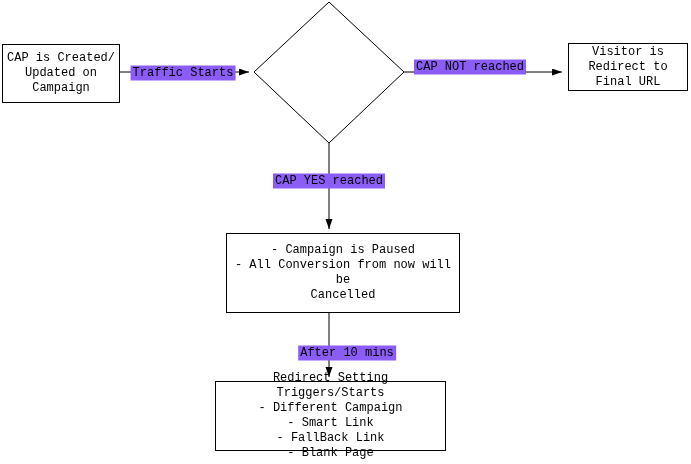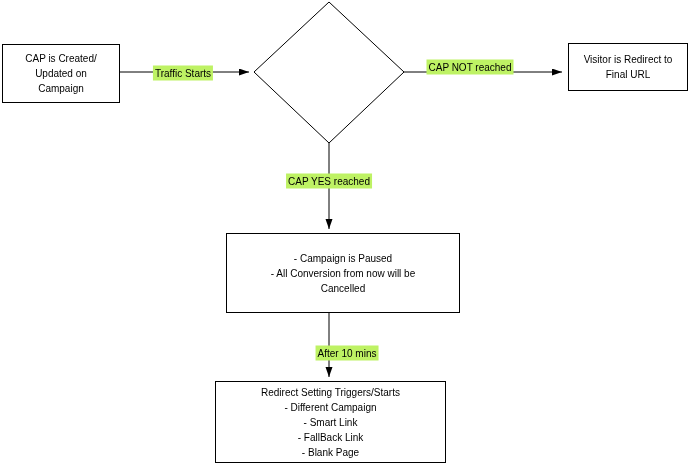--- a/index.html
+++ b/index.html
@@ -5,22 +5,22 @@
   html, body {
     margin: 0;
     padding: 0;
     background: #ffffff;
   }
   .canvas {
     position: relative;
     width: 691px;
     height: 464px;
     background: #ffffff;
-    font-family: Liberation Sans, sans-serif;
-    font-size: 10px;
+    font-family: Liberation Mono, monospace;
+    font-size: 12px;
     line-height: 15px;
     color: #000000;
     overflow: hidden;
   }
   .edge-layer {
     position: absolute;
     left: 0;
     top: 0;
     width: 691px;
     height: 464px;
@@ -48,21 +48,21 @@
   }
   .diamond-label {
     position: absolute;
     transform: translate(-50%, -50%);
     text-align: center;
     white-space: nowrap;
   }
   .edge-label {
     position: absolute;
     transform: translate(-50%, -50%);
-    background: #bef264;
+    background: #8b5cf6;
     padding: 0 2px;
     white-space: nowrap;
     text-align: right;
   }
 </style>
 </head>
 <body>
 
 <div class="canvas">
 
@@ -92,21 +92,21 @@
     <span>Visitor is Redirect to
 Final URL</span>
   </div>
 
   <div class="node" style="left:226px; top:233px; width:234px; height:80px;">
     <span>- Campaign is Paused
 - All Conversion from now will be
 Cancelled</span>
   </div>
 
-  <div class="node" style="left:215px; top:381px; width:231px; height:82px;">
+  <div class="node" style="left:215px; top:381px; width:231px; height:70px;">
     <span>Redirect Setting Triggers/Starts
 - Different Campaign
 - Smart Link
 - FallBack Link
 - Blank Page</span>
   </div>
 
   <div class="edge-label" style="left:183px; top:73px;">Traffic Starts</div>
 
   <div class="edge-label" style="left:470px; top:67px;">CAP NOT reached</div>

